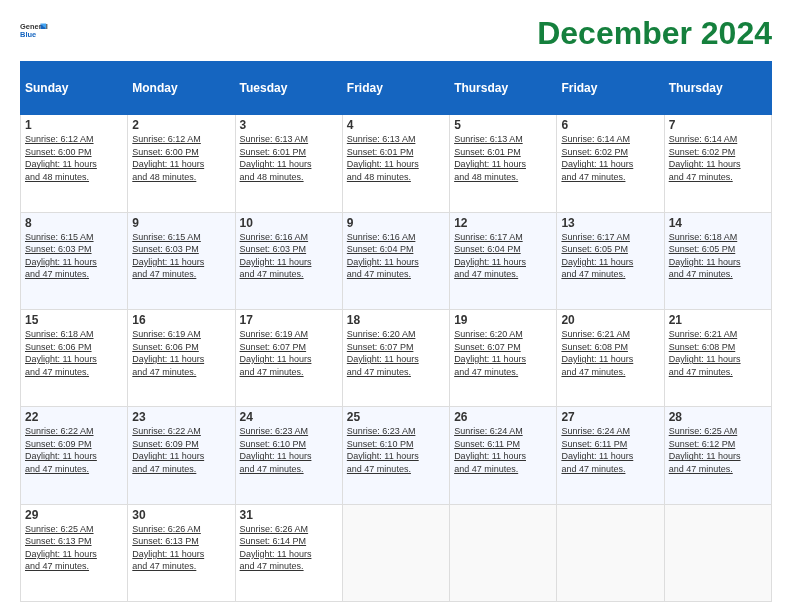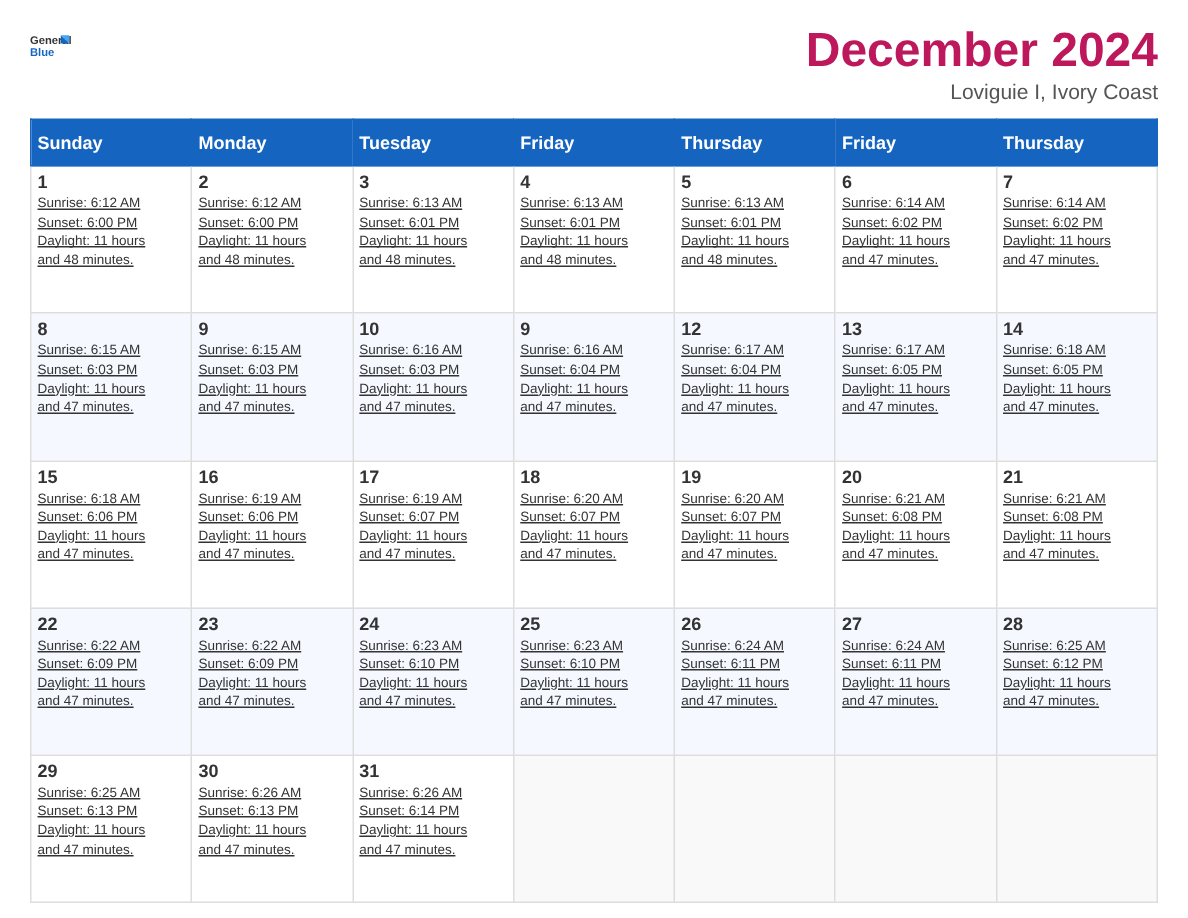--- a/index.html
+++ b/index.html
@@ -31,41 +31,41 @@
     .logo-icon {
       width: 28px;
       height: 28px;
     }
     .title-block {
       text-align: right;
     }
     .main-title {
       font-size: 32px;
       font-weight: bold;
-      color: #be185d;
+      color: #15803d;
       line-height: 1.1;
     }
     .subtitle {
       font-size: 14px;
       color: #555;
       margin-top: 2px;
     }
     .calendar {
       flex: 1;
       border: 1px solid #ccc;
       border-collapse: collapse;
       width: 100%;
       table-layout: fixed;
     }
     .calendar th {
       background: #1565c0;
       color: #fff;
       font-size: 12px;
       font-weight: bold;
-      padding: 8px 4px;
+      padding: 19px 4px;
       text-align: left;
       border: 1px solid #1565c0;
     }
     .calendar td {
       vertical-align: top;
       padding: 3px 4px;
       font-size: 9.5px;
       color: #333;
       border: 1px solid #ddd;
       background: #fff;
@@ -98,21 +98,20 @@
     <div class="logo">
       <svg class="logo-icon" viewBox="0 0 60 36" xmlns="http://www.w3.org/2000/svg" width="60" height="36">
           <text x="0" y="16" font-size="16" font-weight="bold" fill="#333" font-family="Arial">General</text>
           <text x="0" y="34" font-size="16" font-weight="bold" fill="#1565c0" font-family="Arial">Blue</text>
           <polygon points="44,4 56,16 44,16" fill="#1565c0"></polygon>
           <polygon points="44,4 56,4 56,16" fill="#42a5f5"></polygon>
         </svg>
     </div>
     <div class="title-block">
       <div class="main-title">December 2024</div>
-      <div class="subtitle">Loviguie I, Ivory Coast</div>
     </div>
   </div>
 
   <table class="calendar">
     <thead>
       <tr id="header-row">
       <th>Sunday</th>
           <th>Monday</th>
           <th>Tuesday</th>
           <th>Friday</th>

